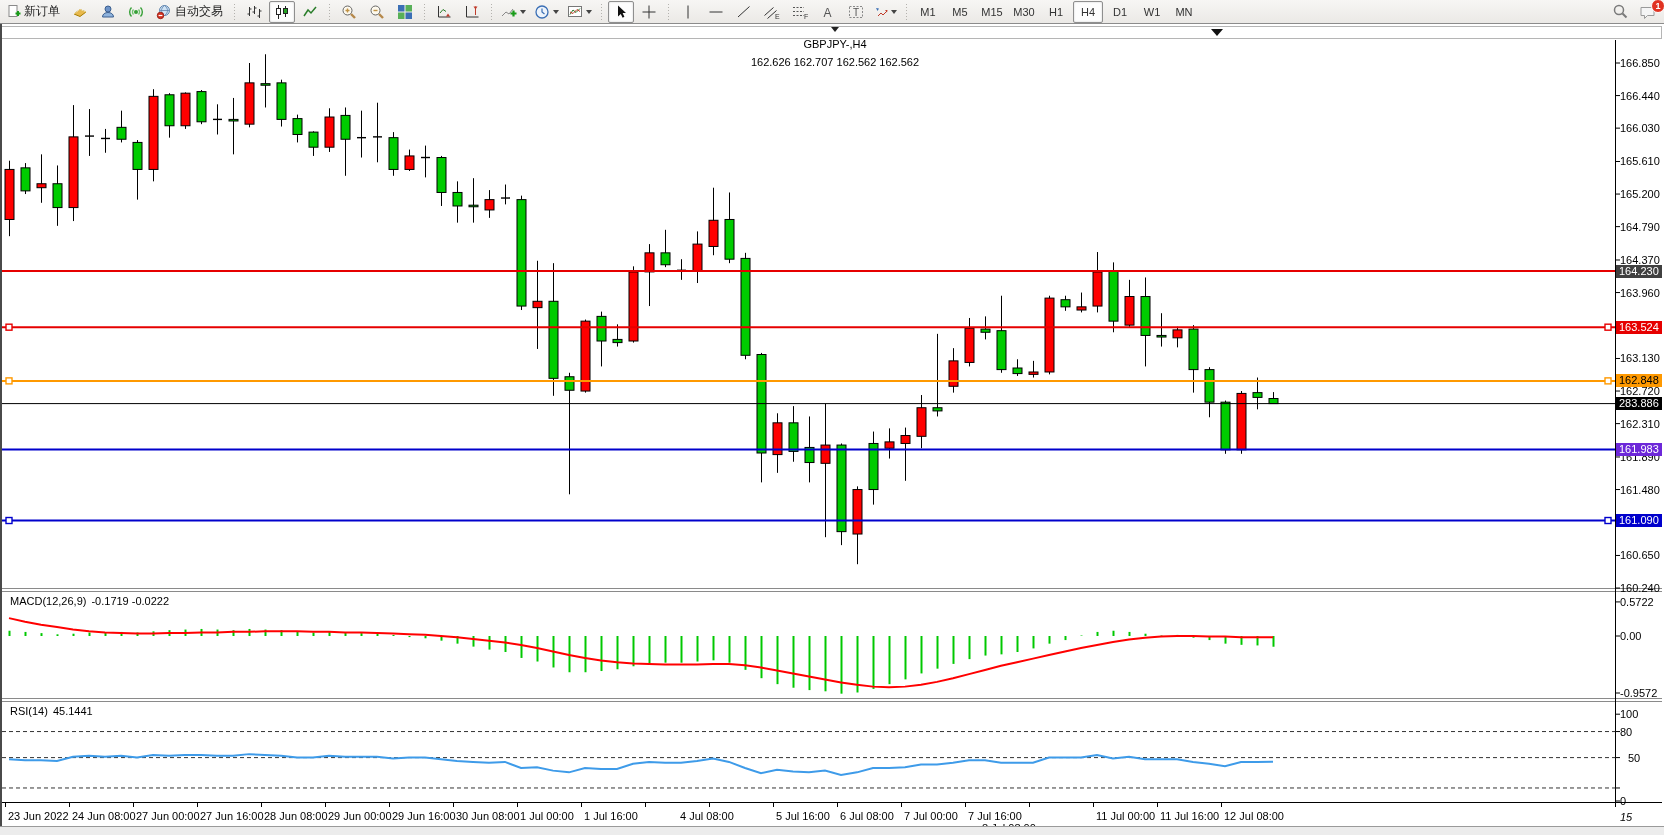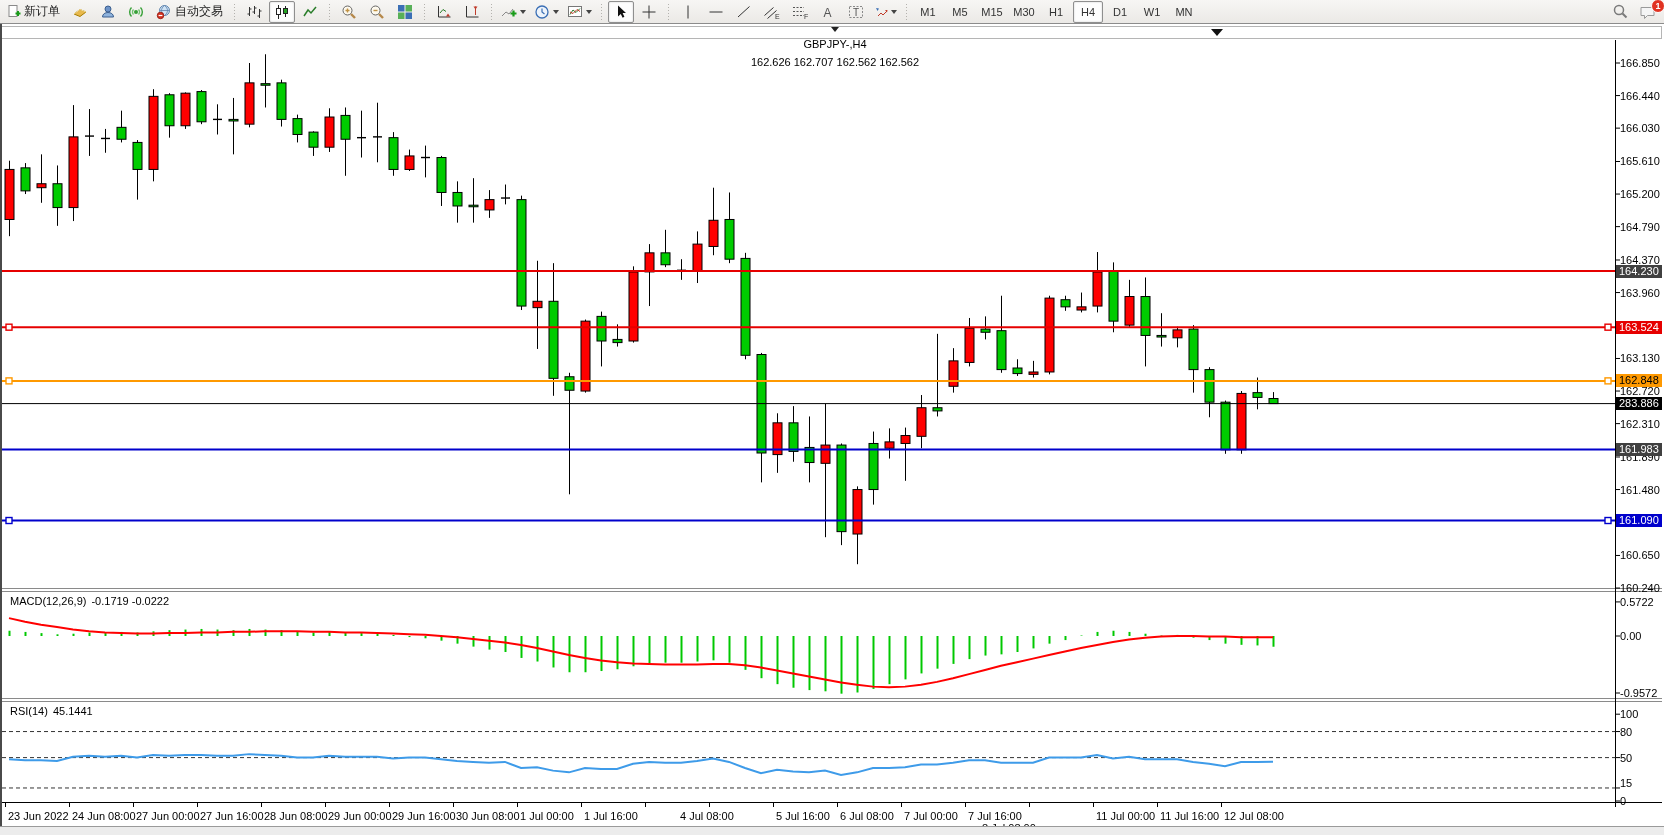--- a/index.html
+++ b/index.html
@@ -568,28 +568,28 @@
     <span class="yt" style="top: 377.612px;">162.310</span>
     <span class="yt" style="top: 410.973px;">161.890</span>
     <span class="yt" style="top: 443.539px;">161.480</span>
     <span class="yt" style="top: 509.466px;">160.650</span>
     <span class="yt" style="top: 542.032px;">160.240</span>
     <span class="yt" style="top: 555.92px;">0.5722</span>
     <span class="yt" style="top: 590px;">0.00</span>
     <span class="yt" style="top: 647.011px;">-0.9572</span>
     <span class="yt" style="top: 668.2px;">100</span>
     <span class="yt" style="top: 685.56px;">80</span>
-    <span class="yt" style="top: 711.6px;">50</span>
-    <span class="yt" style="top: 737px;">15</span>
+    <span class="yt" style="top: 711.6px; margin-left: 8px;">50</span>
+    <span class="yt" style="top: 771px; font-style: italic;">15</span>
     <span class="yt" style="top: 755px;">0</span>
     <span class="ybadge" style="top: 224.607px; background: #404040; color: rgb(255, 255, 255);">164.230</span>
     <span class="ybadge" style="top: 280.684px; background: rgb(230, 0, 0); color: rgb(255, 255, 255);">163.524</span>
     <span class="ybadge" style="top: 334.379px; background: rgb(255, 153, 0); color: rgb(0, 0, 0);">162.848</span>
     <span class="ybadge" style="top: 357.096px; background: rgb(0, 0, 0); color: rgb(255, 255, 255);">283.886</span>
-    <span class="ybadge" style="top: 403.086px; background: #404040; color: rgb(255, 255, 255);">161.983</span>
+    <span class="ybadge" style="top: 403.086px; background: #6d28d9; color: rgb(255, 255, 255);">161.983</span>
     <span class="ybadge" style="top: 474.017px; background: rgb(0, 0, 204); color: rgb(255, 255, 255); text-align: center;">161.090</span>
   </div>
 <div id="xaxis">
     <span class="xt" style="left: 6px;">23 Jun 2022</span>
     <span class="xt" style="left: 70px;">24 Jun 08:00</span>
     <span class="xt" style="left: 134px;">27 Jun 00:00</span>
     <span class="xt" style="left: 198px;">27 Jun 16:00</span>
     <span class="xt" style="left: 262px;">28 Jun 08:00</span>
     <span class="xt" style="left: 326px;">29 Jun 00:00</span>
     <span class="xt" style="left: 390px;">29 Jun 16:00</span>

